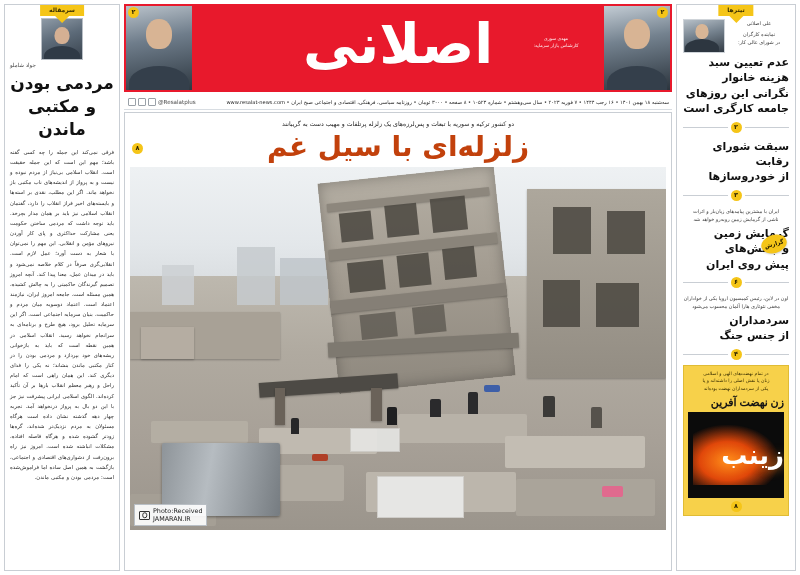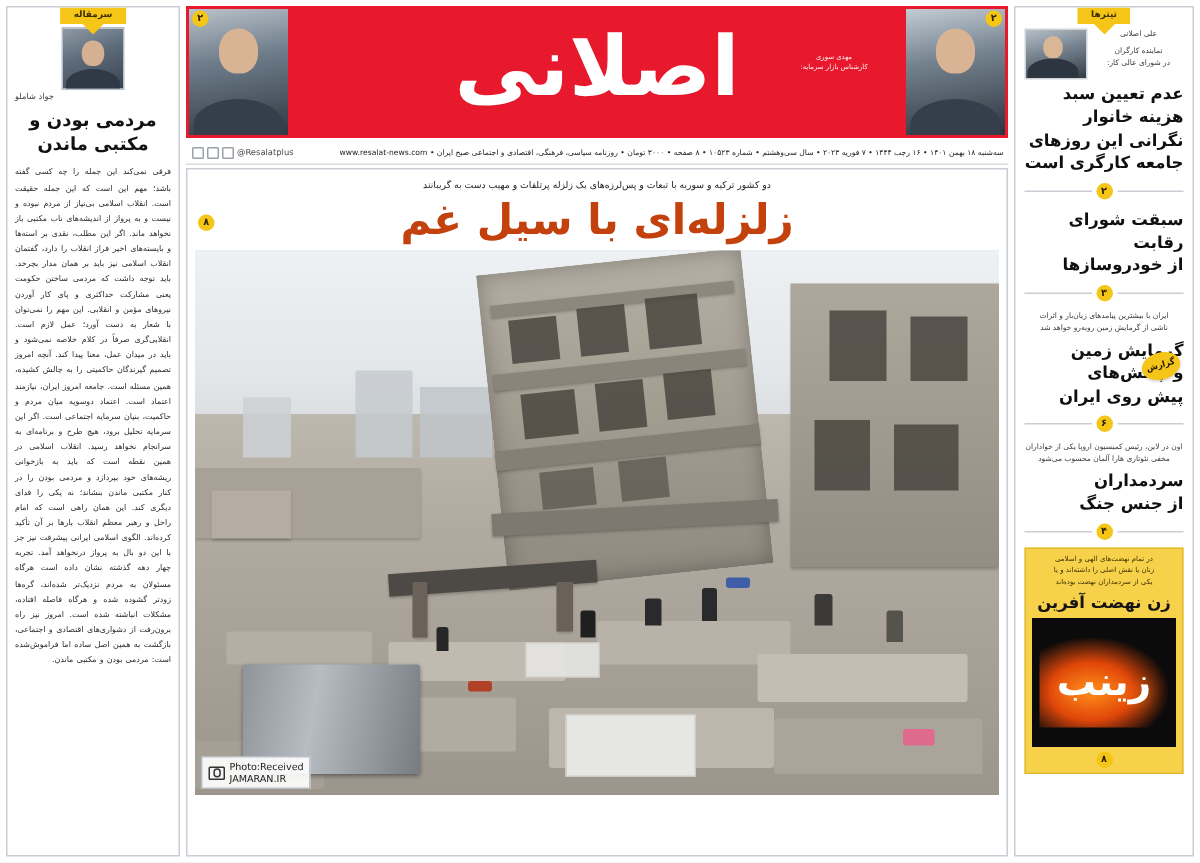--- a/index.html
+++ b/index.html
@@ -66,21 +66,21 @@
     background:#d5b093;
   }
   .ed-photo:after{ 
     content:"";position:absolute;left:50%;bottom:-7px;
     transform:translateX(-50%);
     width:36px;height:20px;border-radius:50% 50% 0 0;
     background:#2f3a46;
   }
   .ed-author{font-size:5.5px;color:#444;text-align:left;margin:2px 2px 4px 0;}
   .ed-title{
-    font-size:12px;font-weight:bold;color:#111;
+    font-size:17px;font-weight:bold;color:#111;
     text-align:center;line-height:1.35;margin-bottom:6px;
   }
   .ed-body{
     font-size:5.3px;line-height:1.92;color:#2c2c2c;
     text-align:justify;text-align-last:right;
     direction:rtl;
     word-spacing:.4px;
   }
 
   
@@ -293,34 +293,34 @@
   .ycard{
     background:#f7d14a;border:1px solid #e0bc35;
     padding:4px 4px 3px 4px;margin-top:5px;
   }
   .ycard-kicker{
     font-size:4.7px;color:#3b3000;direction:rtl;text-align:center;
     line-height:1.65;margin-bottom:2px;
   }
   .ycard-title{
     font-size:11px;font-weight:bold;color:#141414;direction:rtl;
-    text-align:center;line-height:1.3;margin-bottom:3px;
+    line-height:1.3;margin-bottom:3px;font-family:Liberation Serif, serif;
   }
   .ycard-art{
     height:86px;background:#0b0b0b;position:relative;overflow:hidden;
   }
   .ycard-art .glow{
     position:absolute;left:50%;top:50%;transform:translate(-50%,-50%);
     width:86px;height:60px;
     background:radial-gradient(ellipse at 40% 60%, #ff8c1a 0%, #e0470a 38%, rgba(120,20,0,0) 72%);
     filter:blur(.4px);
   }
   .ycard-art .calli{
     position:absolute;left:0;right:0;top:50%;transform:translateY(-50%);
-    text-align:center;color:#fff;font-size:26px;font-weight:bold;
+    color:#fff;font-size:26px;font-weight:bold;
     text-shadow:0 0 10px rgba(255,140,30,.75);
     direction:rtl;
   }
   .ycard-pnum{display:flex;justify-content:center;margin-top:3px;}
 </style>
 </head>
 <body>
 
 <div class="page">
 

